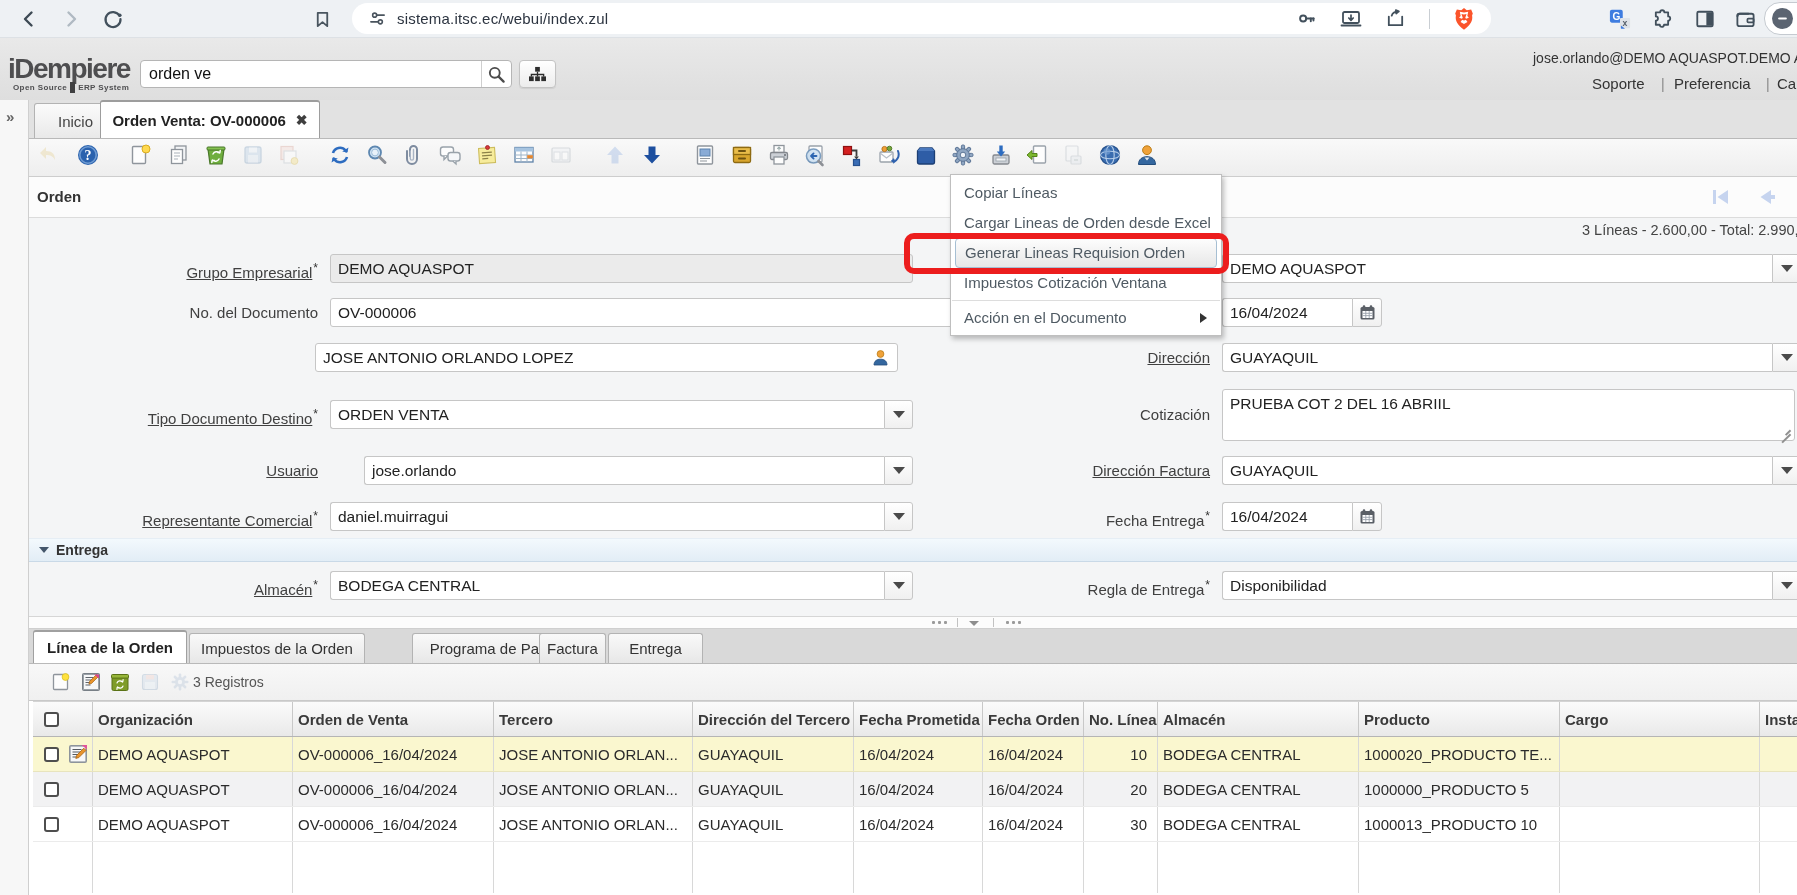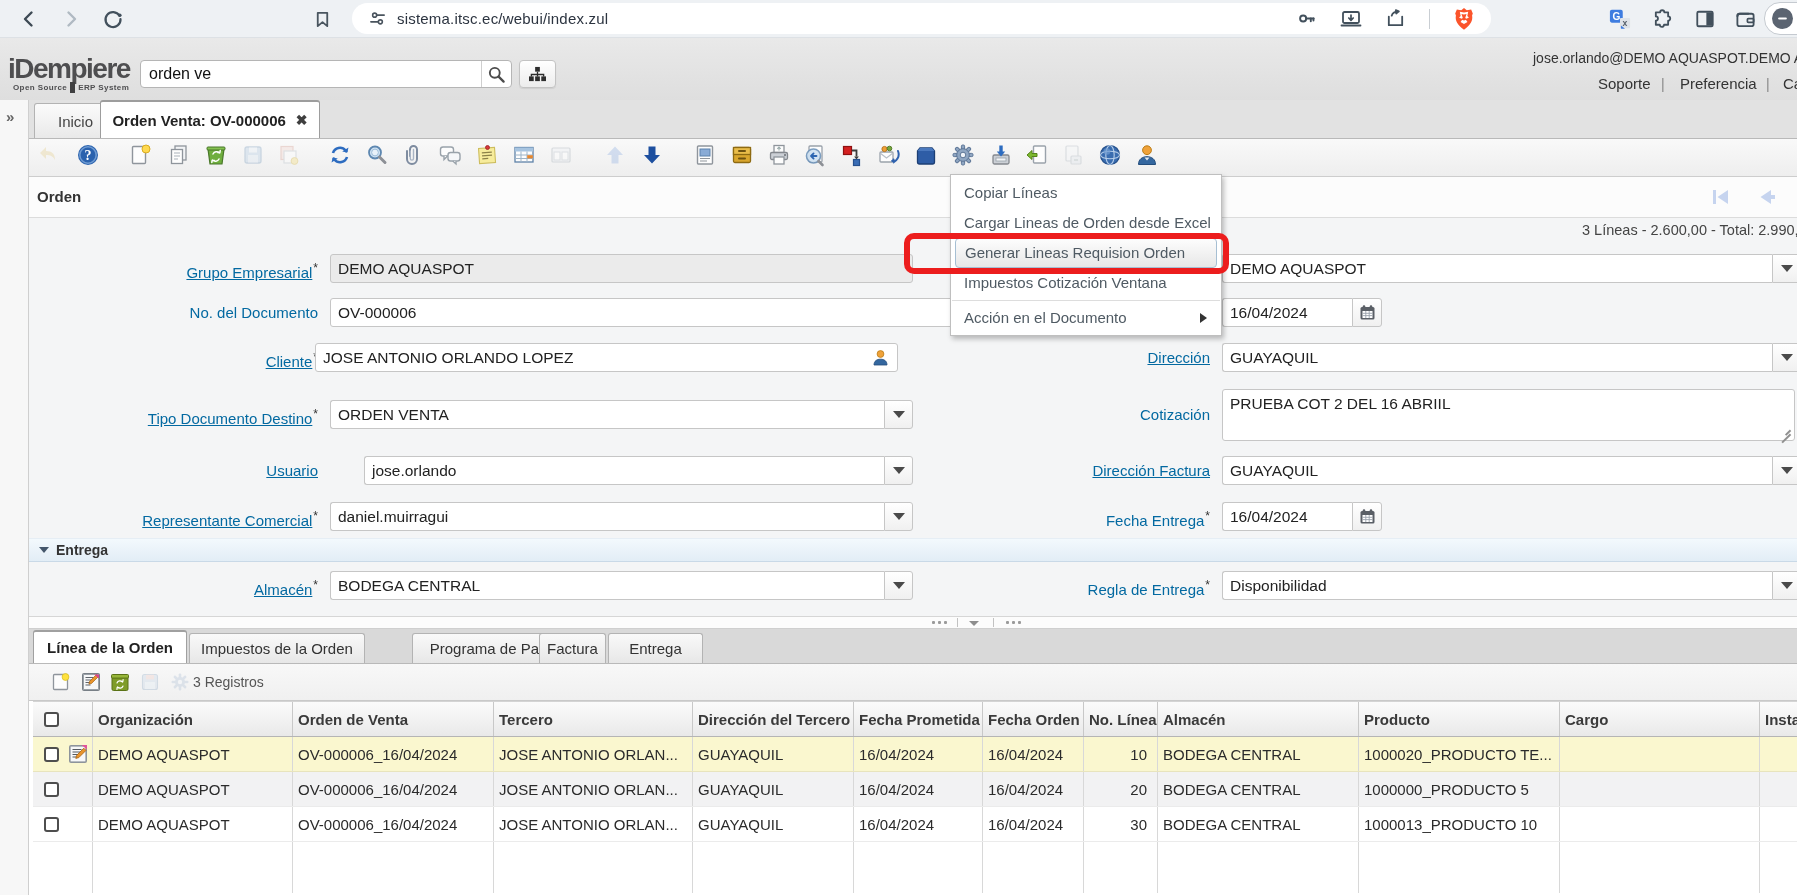--- a/index.html
+++ b/index.html
@@ -17,21 +17,21 @@
   
   .idhead { left:0; top:38px; width:1797px; height:62px; background:linear-gradient(#e9e9e9,#dedede); }
   .logo-main { left:8px; font-size:28px; font-weight:bold; color:#4e4e50; letter-spacing:-1.5px; }
   .logo-sub { left:13px; top:44px; font-size:8px; font-weight:bold; color:#4e4e50; letter-spacing:.4px; display:flex; align-items:center; gap:3px;}
   .logo-sub .blk { display:inline-block; width:5px; height:11px; background:#3f3f41; }
   .searchwrap { left:140px; top:60px; width:372px; height:28px; background:#fff; border:1px solid #b5b5b5; border-radius:4px; display:flex; }
   .searchwrap input { flex:1; border:none; outline:none; font-family:inherit; font-size:16px; color:#111; padding:0 8px; background:transparent; }
   .search-btn { width:30px; border-left:1px solid #cfcfcf; display:flex; align-items:center; justify-content:center; cursor:pointer; }
   .tree-btn { left:519px; top:60px; width:37px; height:28px; background:linear-gradient(#ffffff,#ececec); border:1px solid #c3c3c3; border-radius:4px; display:flex; align-items:center; justify-content:center; box-shadow:0 1px 1px rgba(0,0,0,.08); }
   .user-line { left:1533px; top:12px; width:400px; font-size:14px; color:#333; white-space:nowrap; }
-  .hlink { font-size:15px; color:#333; white-space:nowrap;margin-left:6px; }
+  .hlink { font-size:15px; color:#333; white-space:nowrap; }
   .hsep { font-size:14px; color:#888; }
 
   
   .west { left:0; top:100px; width:29px; height:795px; background:#f7f7f7; border-right:1px solid #cfcfcf; }
   .west-exp { left:6px; top:8px; font-size:15px; font-weight:bold; color:#666; cursor:pointer; }
 
   
   .tabrow { left:29px; top:100px; width:1768px; height:39px; background:#e2e2e2; border-bottom:1px solid #b9b9b9; }
   .tab { position:absolute; bottom:0; display:flex; align-items:center; justify-content:center; font-size:15px; border:1px solid #b3b3b3; border-bottom:none; border-radius:3px 3px 0 0; }
   .tab.inactive { background:linear-gradient(#fbfbfb,#e9e9e9); color:#444; height:35px; }
@@ -45,21 +45,21 @@
   .faded { opacity:.40; }
 
   
   .crumbrow { left:29px; top:177px; width:1768px; height:41px; background:#fcfcfc; border-bottom:1px solid #dcdcdc; }
   .crumb { top:0; height:40px; line-height:40px; font-size:15px; font-weight:bold; color:#333; }
   .navic { position:absolute; top:10px; width:22px; height:20px; }
 
   
   .formarea { left:29px; top:218px; width:1768px; height:398px; background:#f4f5f6; }
   .statusline { position:absolute; left:1553px; top:4px; width:400px; font-size:14.5px; color:#444; white-space:nowrap; overflow:hidden; }
-  .flabel { position:absolute; height:29px; line-height:29px; font-size:15px; color:#0369a1; text-align:right; white-space:nowrap; }
+  .flabel { position:absolute; height:29px; line-height:29px; font-size:15px; color:#404040; text-align:right; white-space:nowrap; }
   .flabel .lbltxt.u { text-decoration:underline; }
   .req::after { content:"*"; font-size:12px; color:#333; vertical-align:6px; margin-left:1px; text-decoration:none; display:inline-block; }
   .fld { position:absolute; height:29px; display:flex; }
   .fld .txt { flex:1; background:#fff; border:1px solid #c6c6c6; border-radius:3px; font-size:15.5px; color:#222; line-height:27px; padding:0 7px; white-space:nowrap; overflow:hidden; }
   .fld.ro .txt { background:#ebebeb; }
   .fld.combo .txt { border-radius:3px 0 0 3px; border-right:none; }
   .cbtn { width:29px; background:linear-gradient(#ffffff,#f0f0f0); border:1px solid #c6c6c6; border-radius:0 3px 3px 0; display:flex; align-items:center; justify-content:center; cursor:pointer; }
   .cbtn .tri { width:0; height:0; border-left:6px solid transparent; border-right:6px solid transparent; border-top:7px solid #4a4a4a; }
   .grouphdr { position:absolute; left:0; width:1768px; height:24px; background:linear-gradient(#f3f9fd,#e2edf6); border-top:1px solid #e6eef5; border-bottom:1px solid #c9d9e7; display:flex; align-items:center; }
   .grouphdr .gtri { width:0; height:0; border-left:5px solid transparent; border-right:5px solid transparent; border-top:6px solid #44566b; margin-left:10px; }
@@ -499,21 +499,20 @@
         <rect x="16" y="8" width="4" height="4" fill="#c6d4ef"></rect>
       </svg>
   </span>
 </div>
 
 <div class="abs formarea">
   <div class="statusline">3 Líneas - 2.600,00 - Total: 2.990,00</div>
 
   <div class="flabel" style="left:2px; top:36px; width:287px;"><span class="lbltxt u req"><span>Grupo Empresarial</span></span></div>
   <div class="flabel" style="left:2px; top:80px; width:287px;"><span class="lbltxt">No. del Documento</span></div>
-  <div class="flabel" style="left:2px; top:125px; width:287px;"><span class="lbltxt u req"><span>Cliente</span></span></div>
   <div class="flabel" style="left:2px; top:182px; width:287px;"><span class="lbltxt u req"><span>Tipo Documento Destino</span></span></div>
   <div class="flabel" style="left:2px; top:238px; width:287px;"><span class="lbltxt u">Usuario</span></div>
   <div class="flabel" style="left:2px; top:284px; width:287px;"><span class="lbltxt u req"><span>Representante Comercial</span></span></div>
 
   <div class="fld ro" style="left:301px; top:36px; width:583px;">
     <div class="txt">DEMO AQUASPOT</div>
   </div>
   <div class="fld" style="left:301px; top:80px; width:639px;">
     <div class="txt">OV-000006</div>
   </div>

